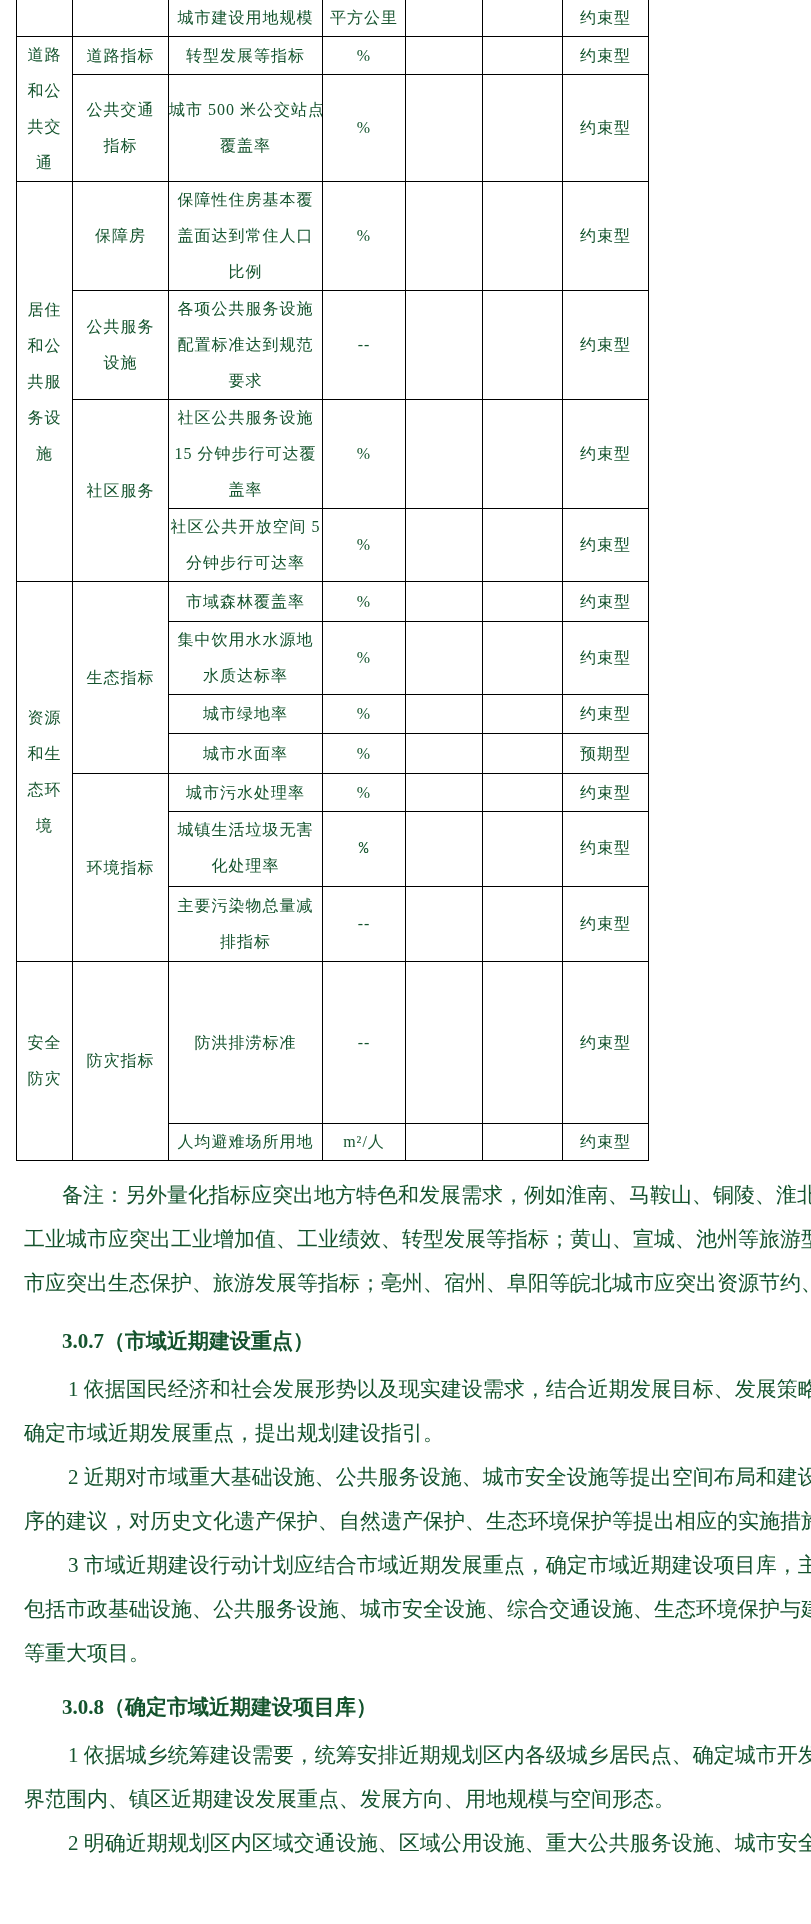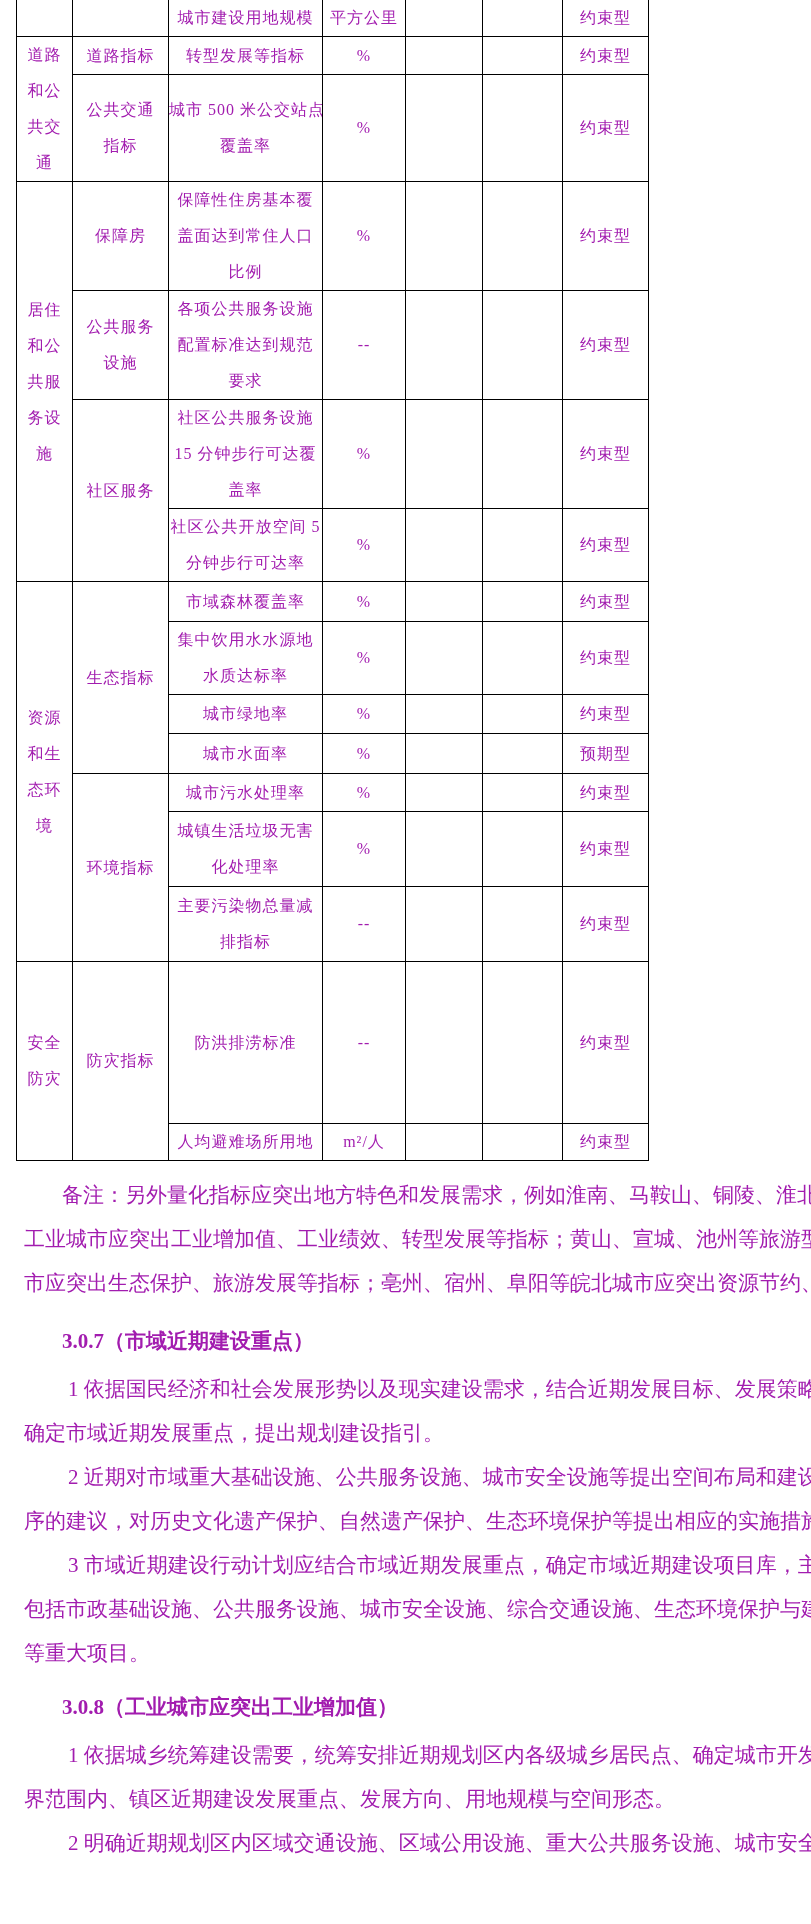--- a/index.html
+++ b/index.html
@@ -1,17 +1,17 @@
 <!DOCTYPE html>
 <html><head>
 <meta charset="utf-8">
 <style>
   html,body{margin:0;padding:0;background:#fff;}
   .page{position:relative;width:811px;height:1924px;background:#ffffff;overflow:hidden;
-        font-family:"Liberation Serif","DejaVu Serif",serif;color:#a21caf;}
+        font-family:"Liberation Serif","DejaVu Serif",serif;color:#14532d;}
   
   table.ind{border-collapse:collapse;table-layout:fixed;width:632px;margin-left:16px;}
   table.ind td{border:1px solid #000;text-align:center;vertical-align:middle;
                font-size:16px;line-height:36px;letter-spacing:1px;padding:0;overflow:hidden;}
   table.ind tr:first-child td{border-top:none;}
   col.c1{width:56px}col.c2{width:96px}col.c3{width:154px}col.c4{width:83px}
   col.c5{width:77px}col.c6{width:80px}col.c7{width:86px}
   td.unit{font-size:14px;}
   .cl{line-height:36px;white-space:nowrap;}
   
@@ -242,21 +242,21 @@
           </td>
           <td class="unit">
             <div class="cl">%</div>
           </td>
           <td class="blank"></td>
           <td class="blank"></td>
           <td class="type">
             <div class="cl">约束型</div>
           </td>
         </tr>
-        <tr style="height: 75px;">
+        <tr style="height: 75px; font-family: Liberation Mono, monospace;">
           <td class="ind">
             <div class="cl">城镇生活垃圾无害</div>
             <div class="cl">化处理率</div>
           </td>
           <td class="unit">
             <div class="cl">%</div>
           </td>
           <td class="blank"></td>
           <td class="blank"></td>
           <td class="type">
@@ -329,21 +329,21 @@
       <div class="blk para">
         <div class="line ind-first">2 近期对市域重大基础设施、公共服务设施、城市安全设施等提出空间布局和建设时</div>
         <div class="line ind-cont">序的建议，对历史文化遗产保护、自然遗产保护、生态环境保护等提出相应的实施措施。</div>
       </div>
       <div class="blk para">
         <div class="line ind-first">3 市域近期建设行动计划应结合市域近期发展重点，确定市域近期建设项目库，主要</div>
         <div class="line ind-cont">包括市政基础设施、公共服务设施、城市安全设施、综合交通设施、生态环境保护与建设</div>
         <div class="line ind-cont">等重大项目。</div>
       </div>
       <div class="blk heading">
-        <div class="line ind-note">3.0.8（工业城市应突出工业增加值）</div>
+        <div class="line ind-note">3.0.8（确定市域近期建设项目库）</div>
       </div>
       <div class="blk para">
         <div class="line ind-first">1 依据城乡统筹建设需要，统筹安排近期规划区内各级城乡居民点、确定城市开发边</div>
         <div class="line ind-cont">界范围内、镇区近期建设发展重点、发展方向、用地规模与空间形态。</div>
       </div>
       <div class="blk para">
         <div class="line ind-first">2 明确近期规划区内区域交通设施、区域公用设施、重大公共服务设施、城市安全设</div>
       </div>
     </div>
 </div>

